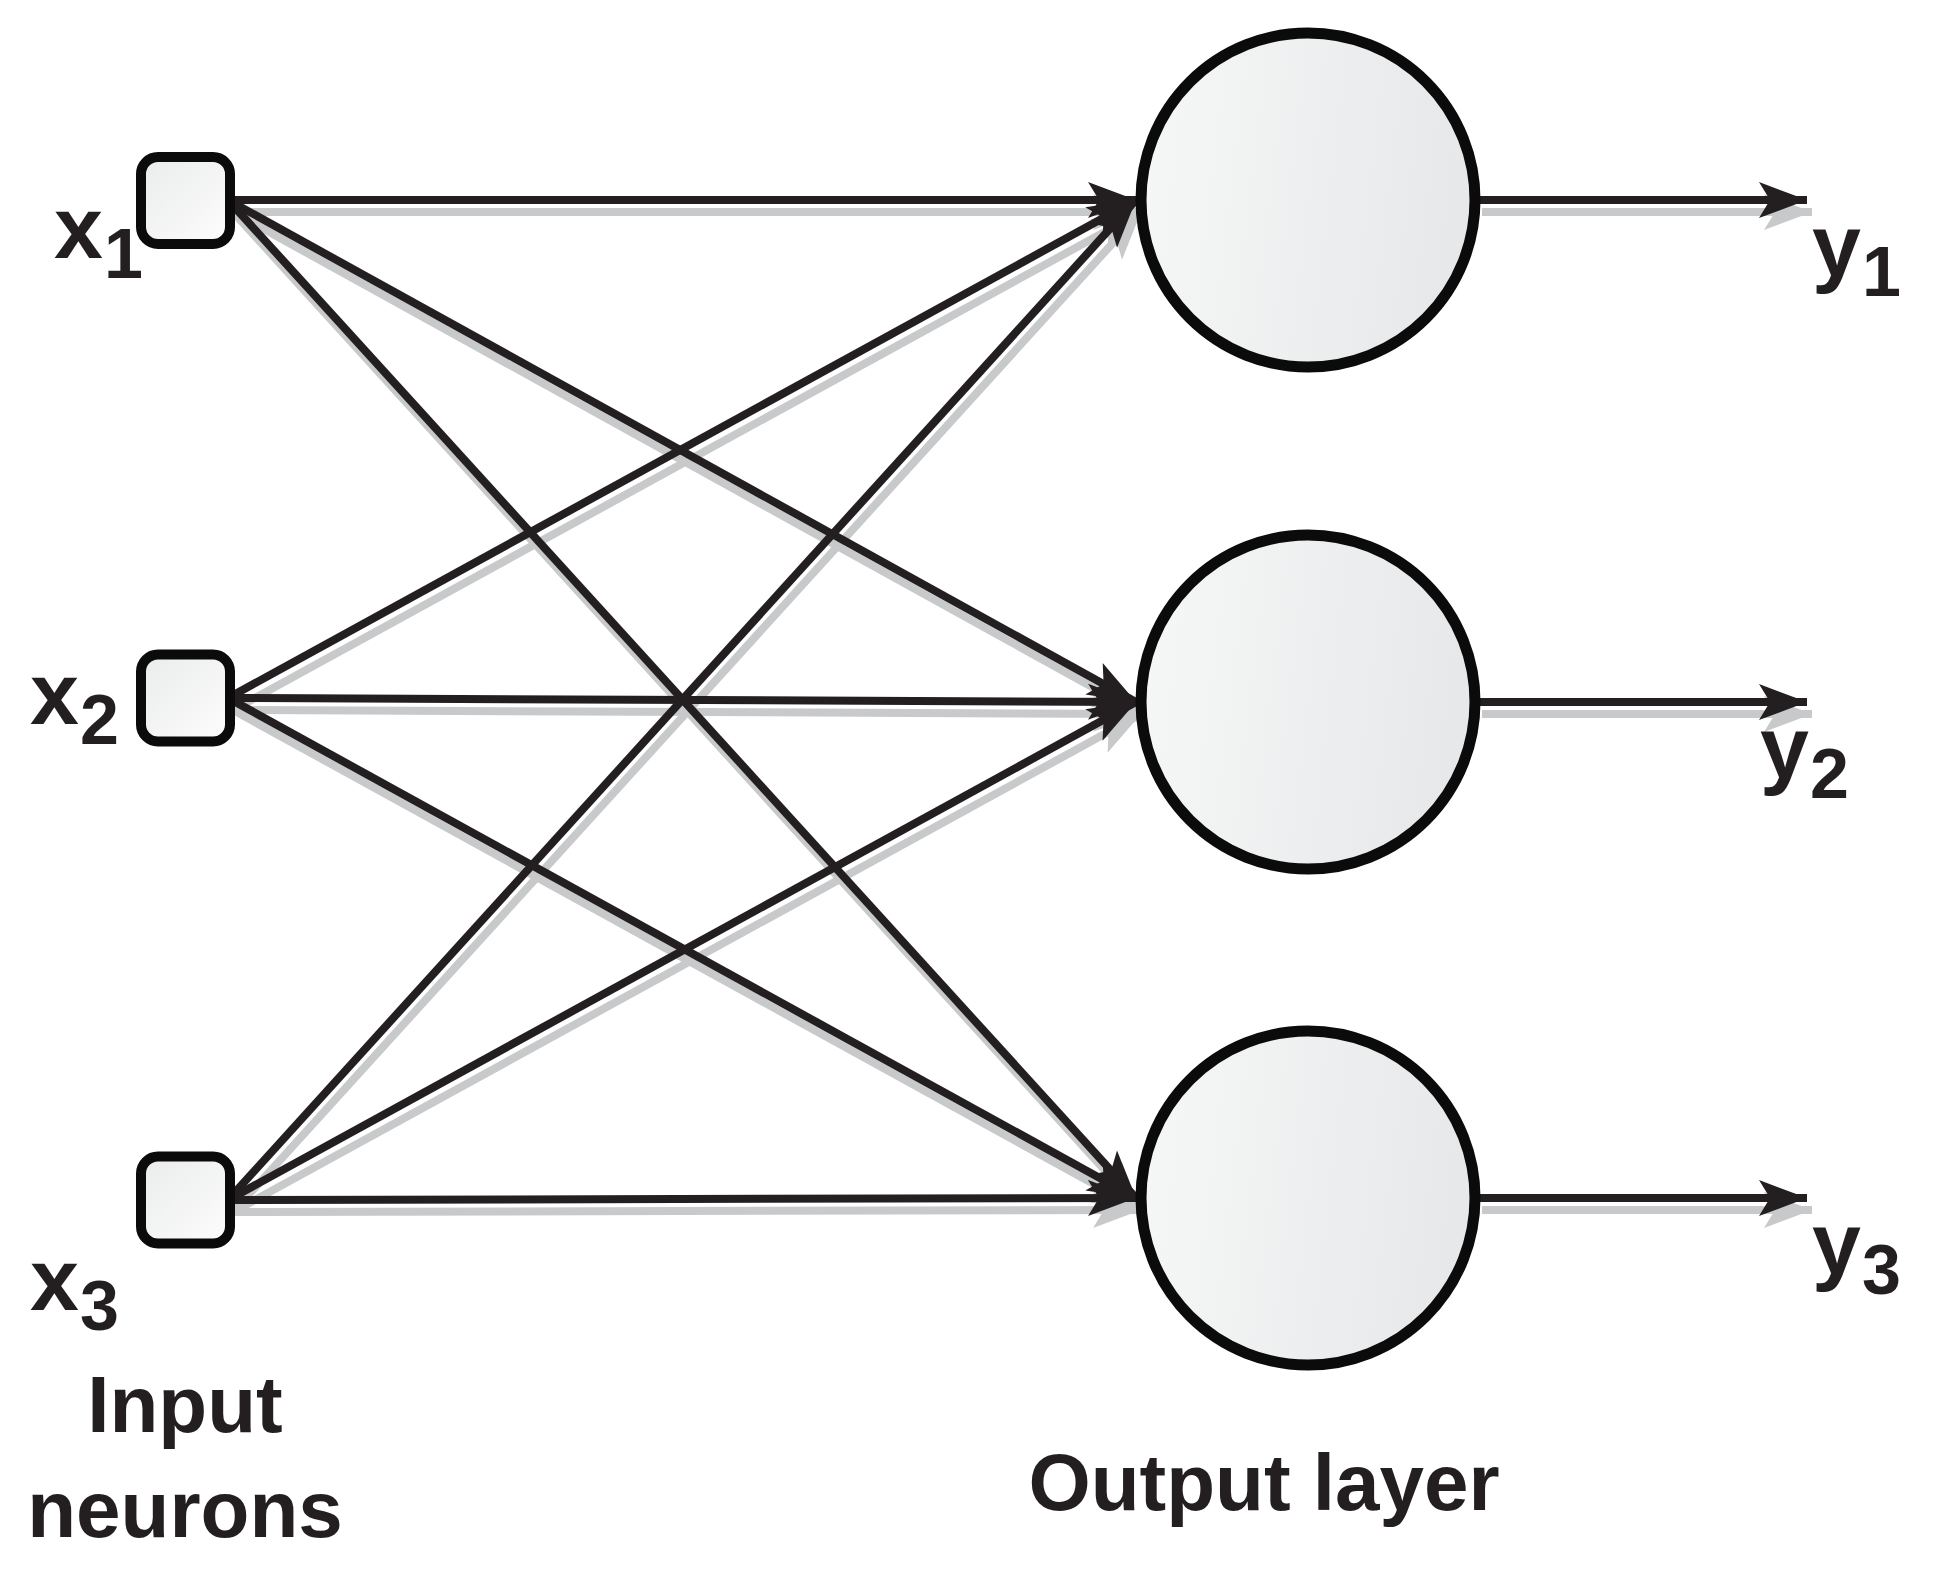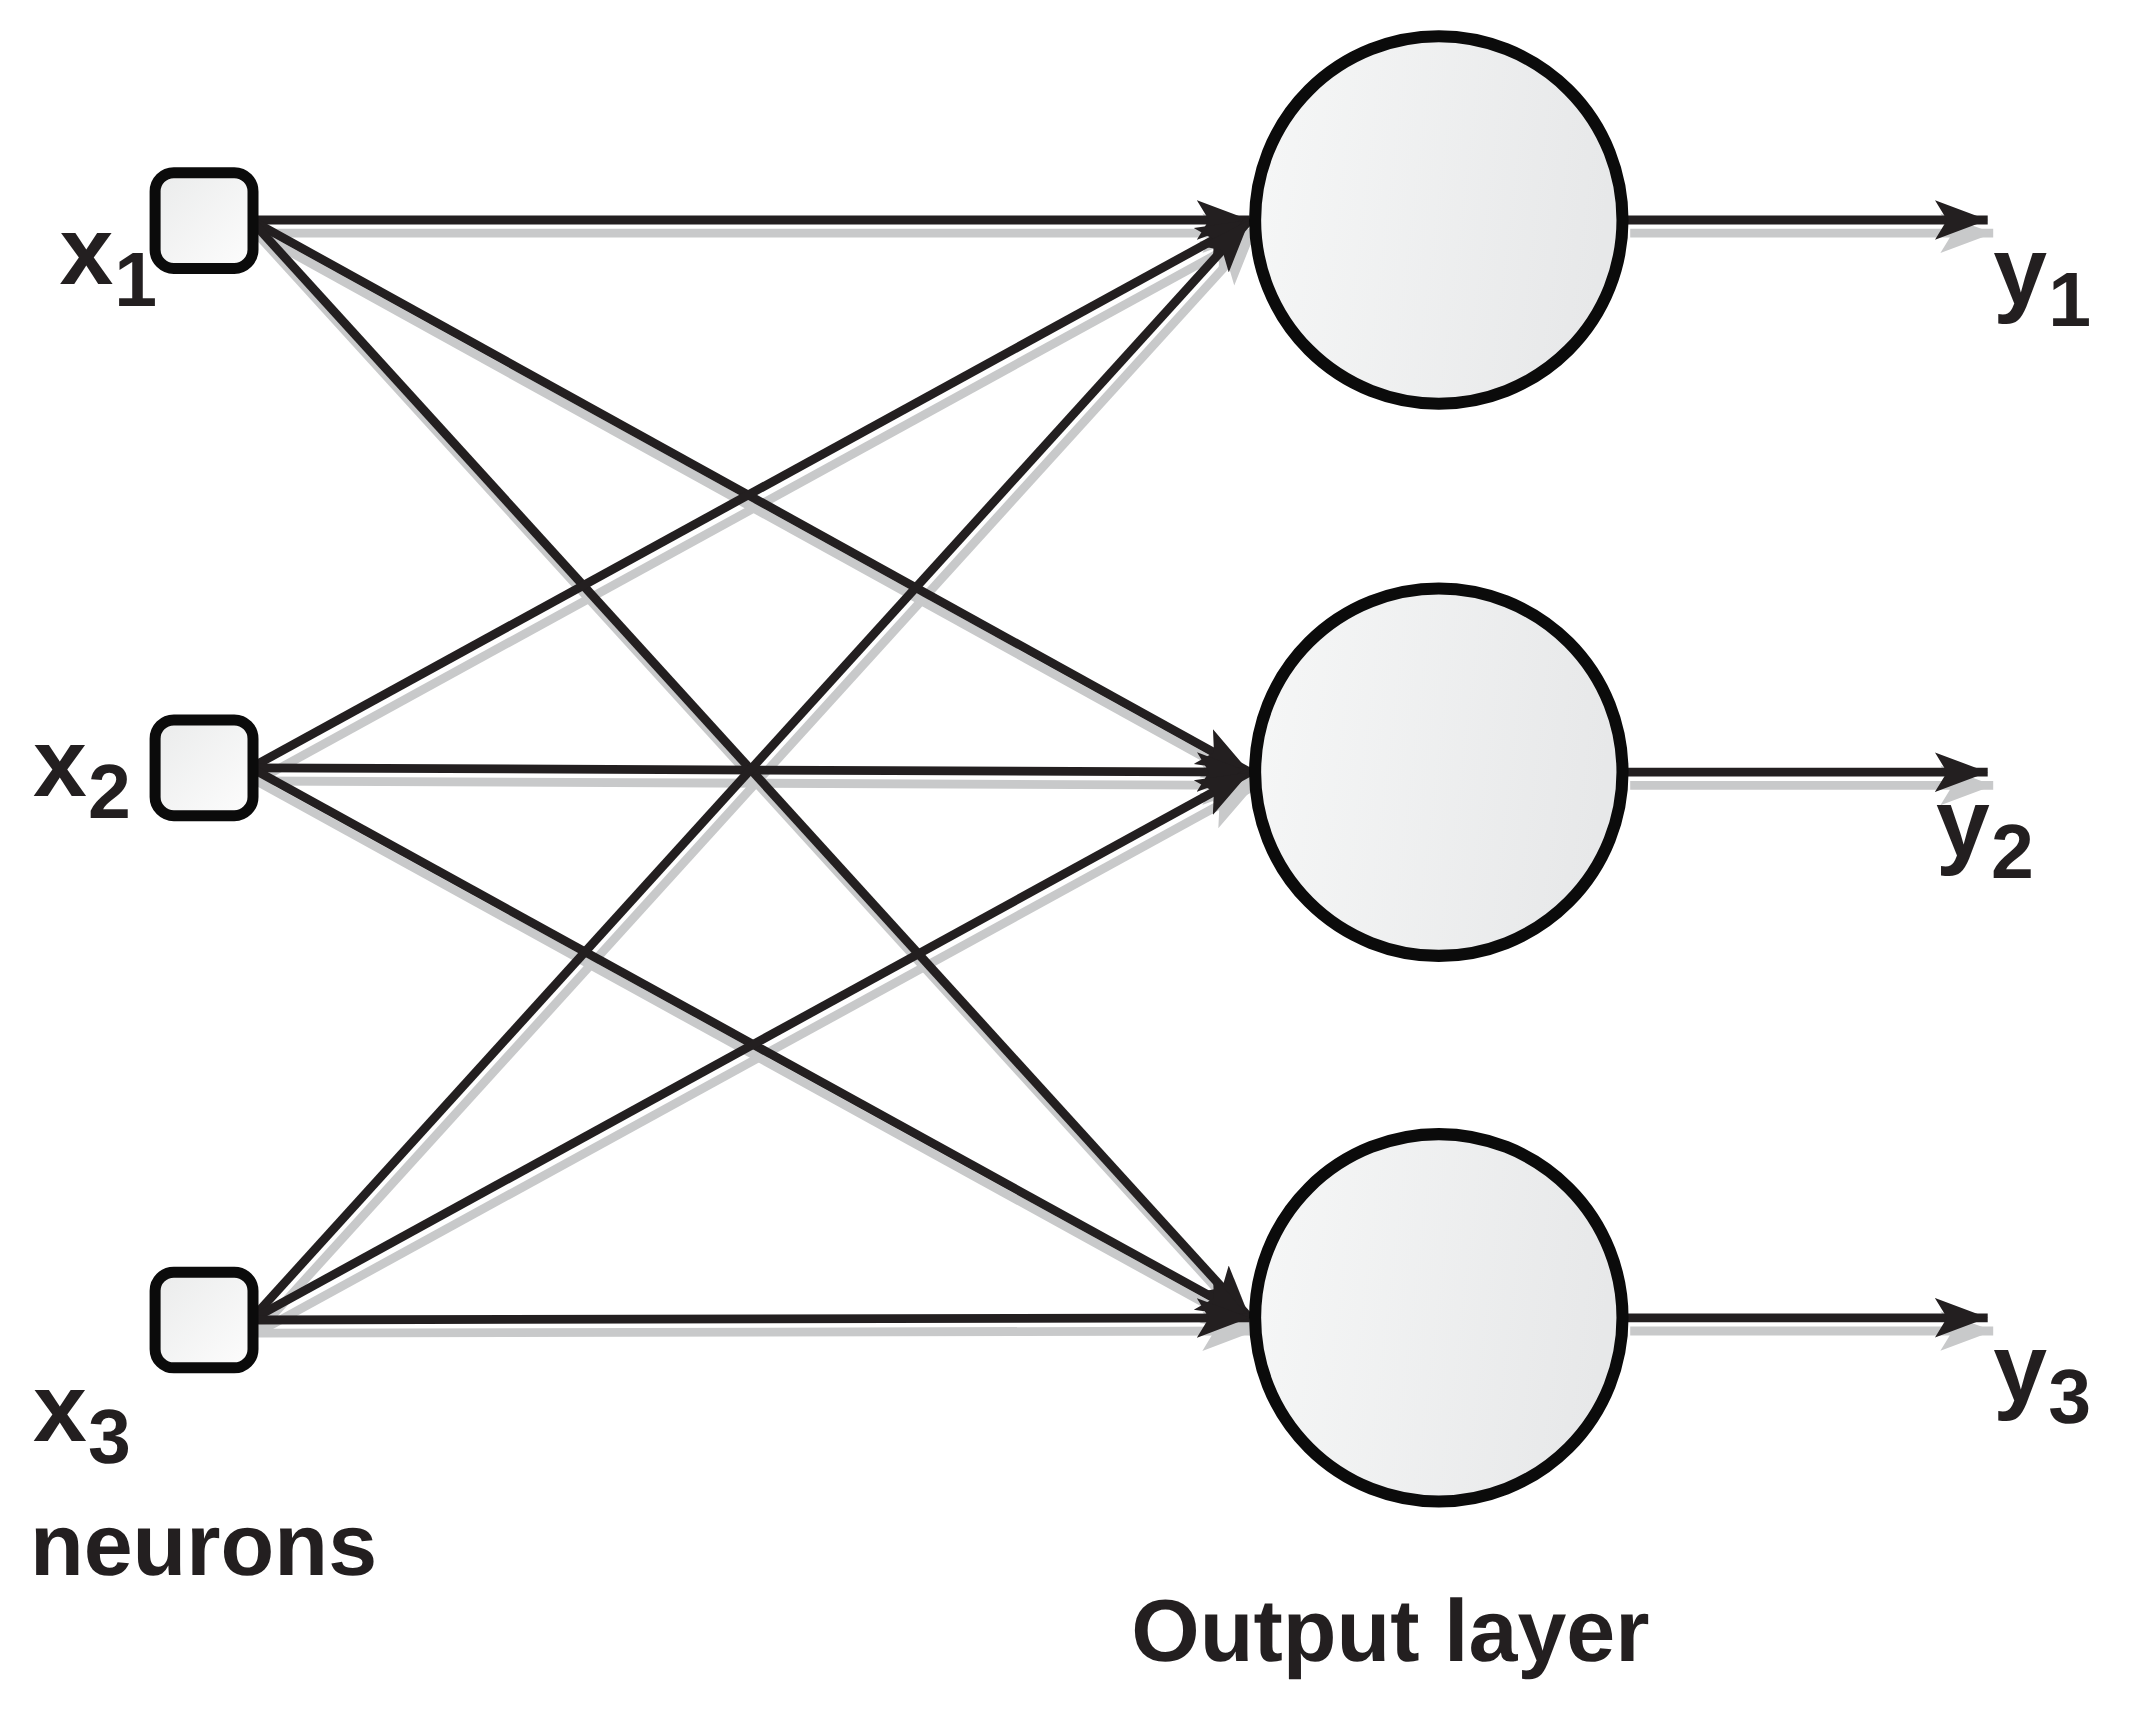--- a/index.html
+++ b/index.html
@@ -131,19 +131,20 @@
     <span>y</span><span class="sub">1</span>
   </div>
   <div class="node-label" style="left:1760px; top:704px;">
     <span>y</span><span class="sub">2</span>
   </div>
   <div class="node-label" style="left:1812px; top:1200px;">
     <span>y</span><span class="sub">3</span>
   </div>
 
   <div class="caption" style="left:0px; top:1352px; width:370px;">
+    <span>Input</span>
     <span>neurons</span>
   </div>
   <div class="caption" style="left:964px; top:1430px; width:600px;">
     <span>Output layer</span>
   </div>
 
 </div>
 
 </body></html>

